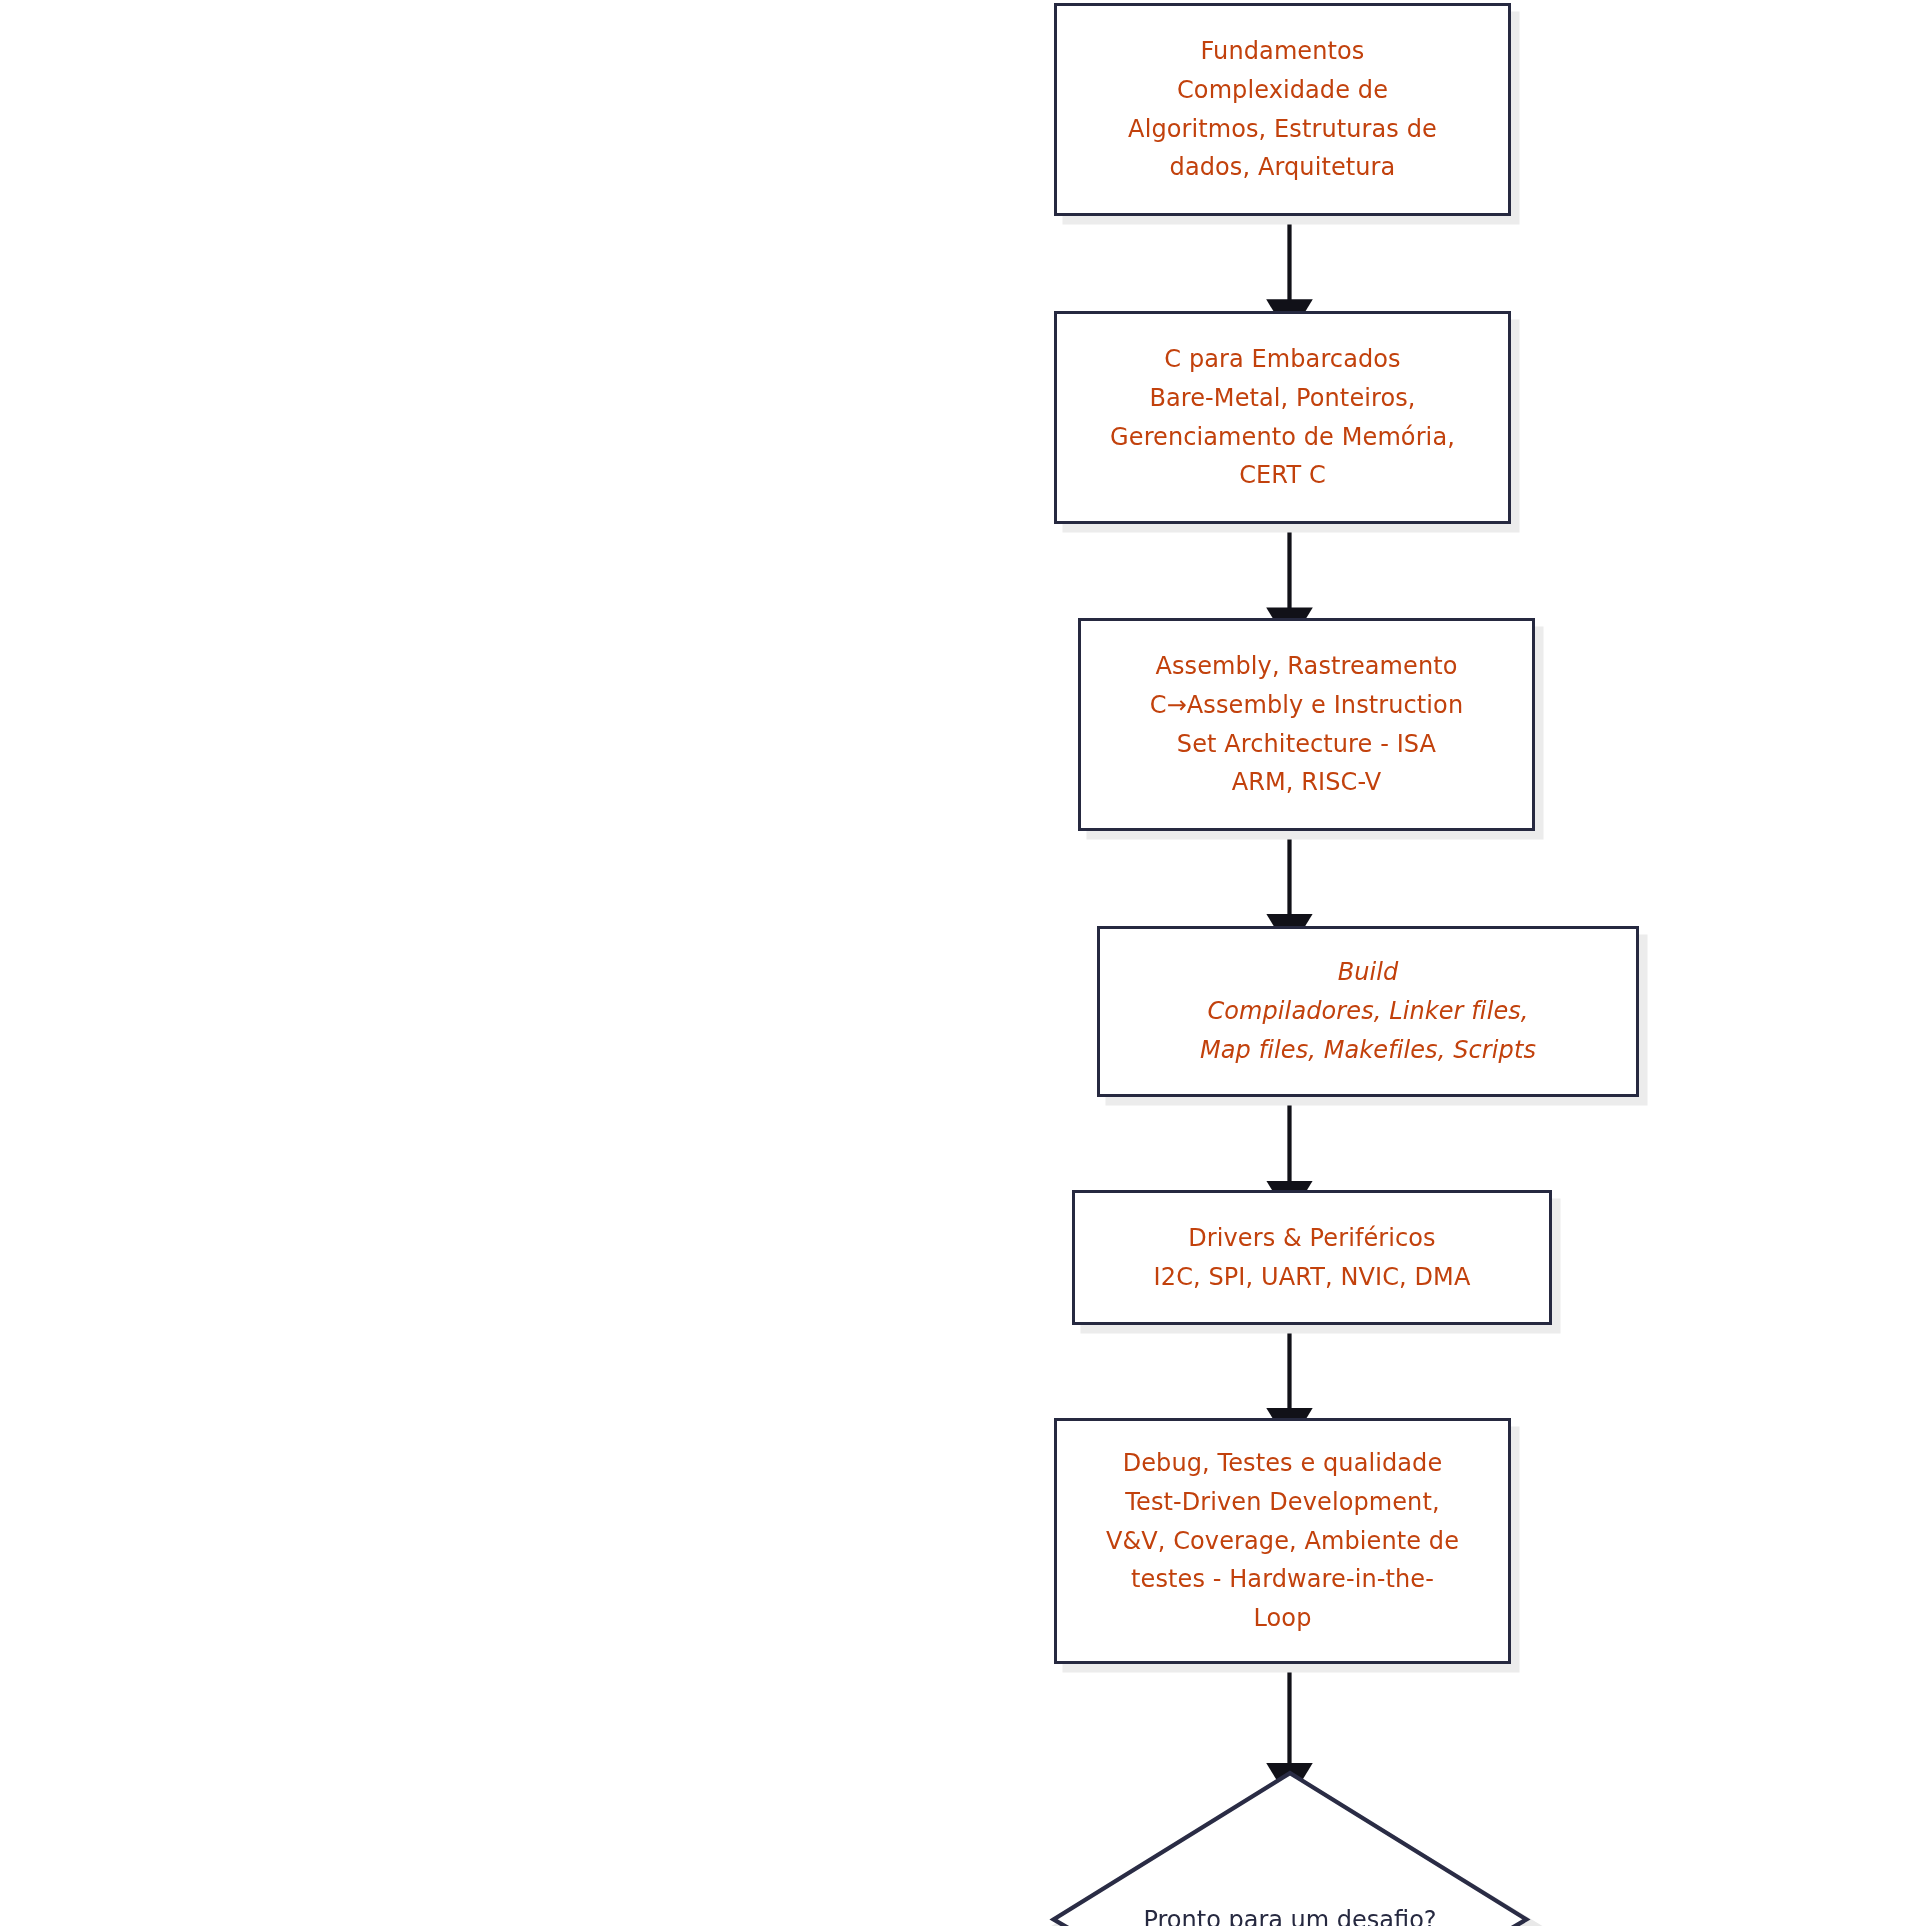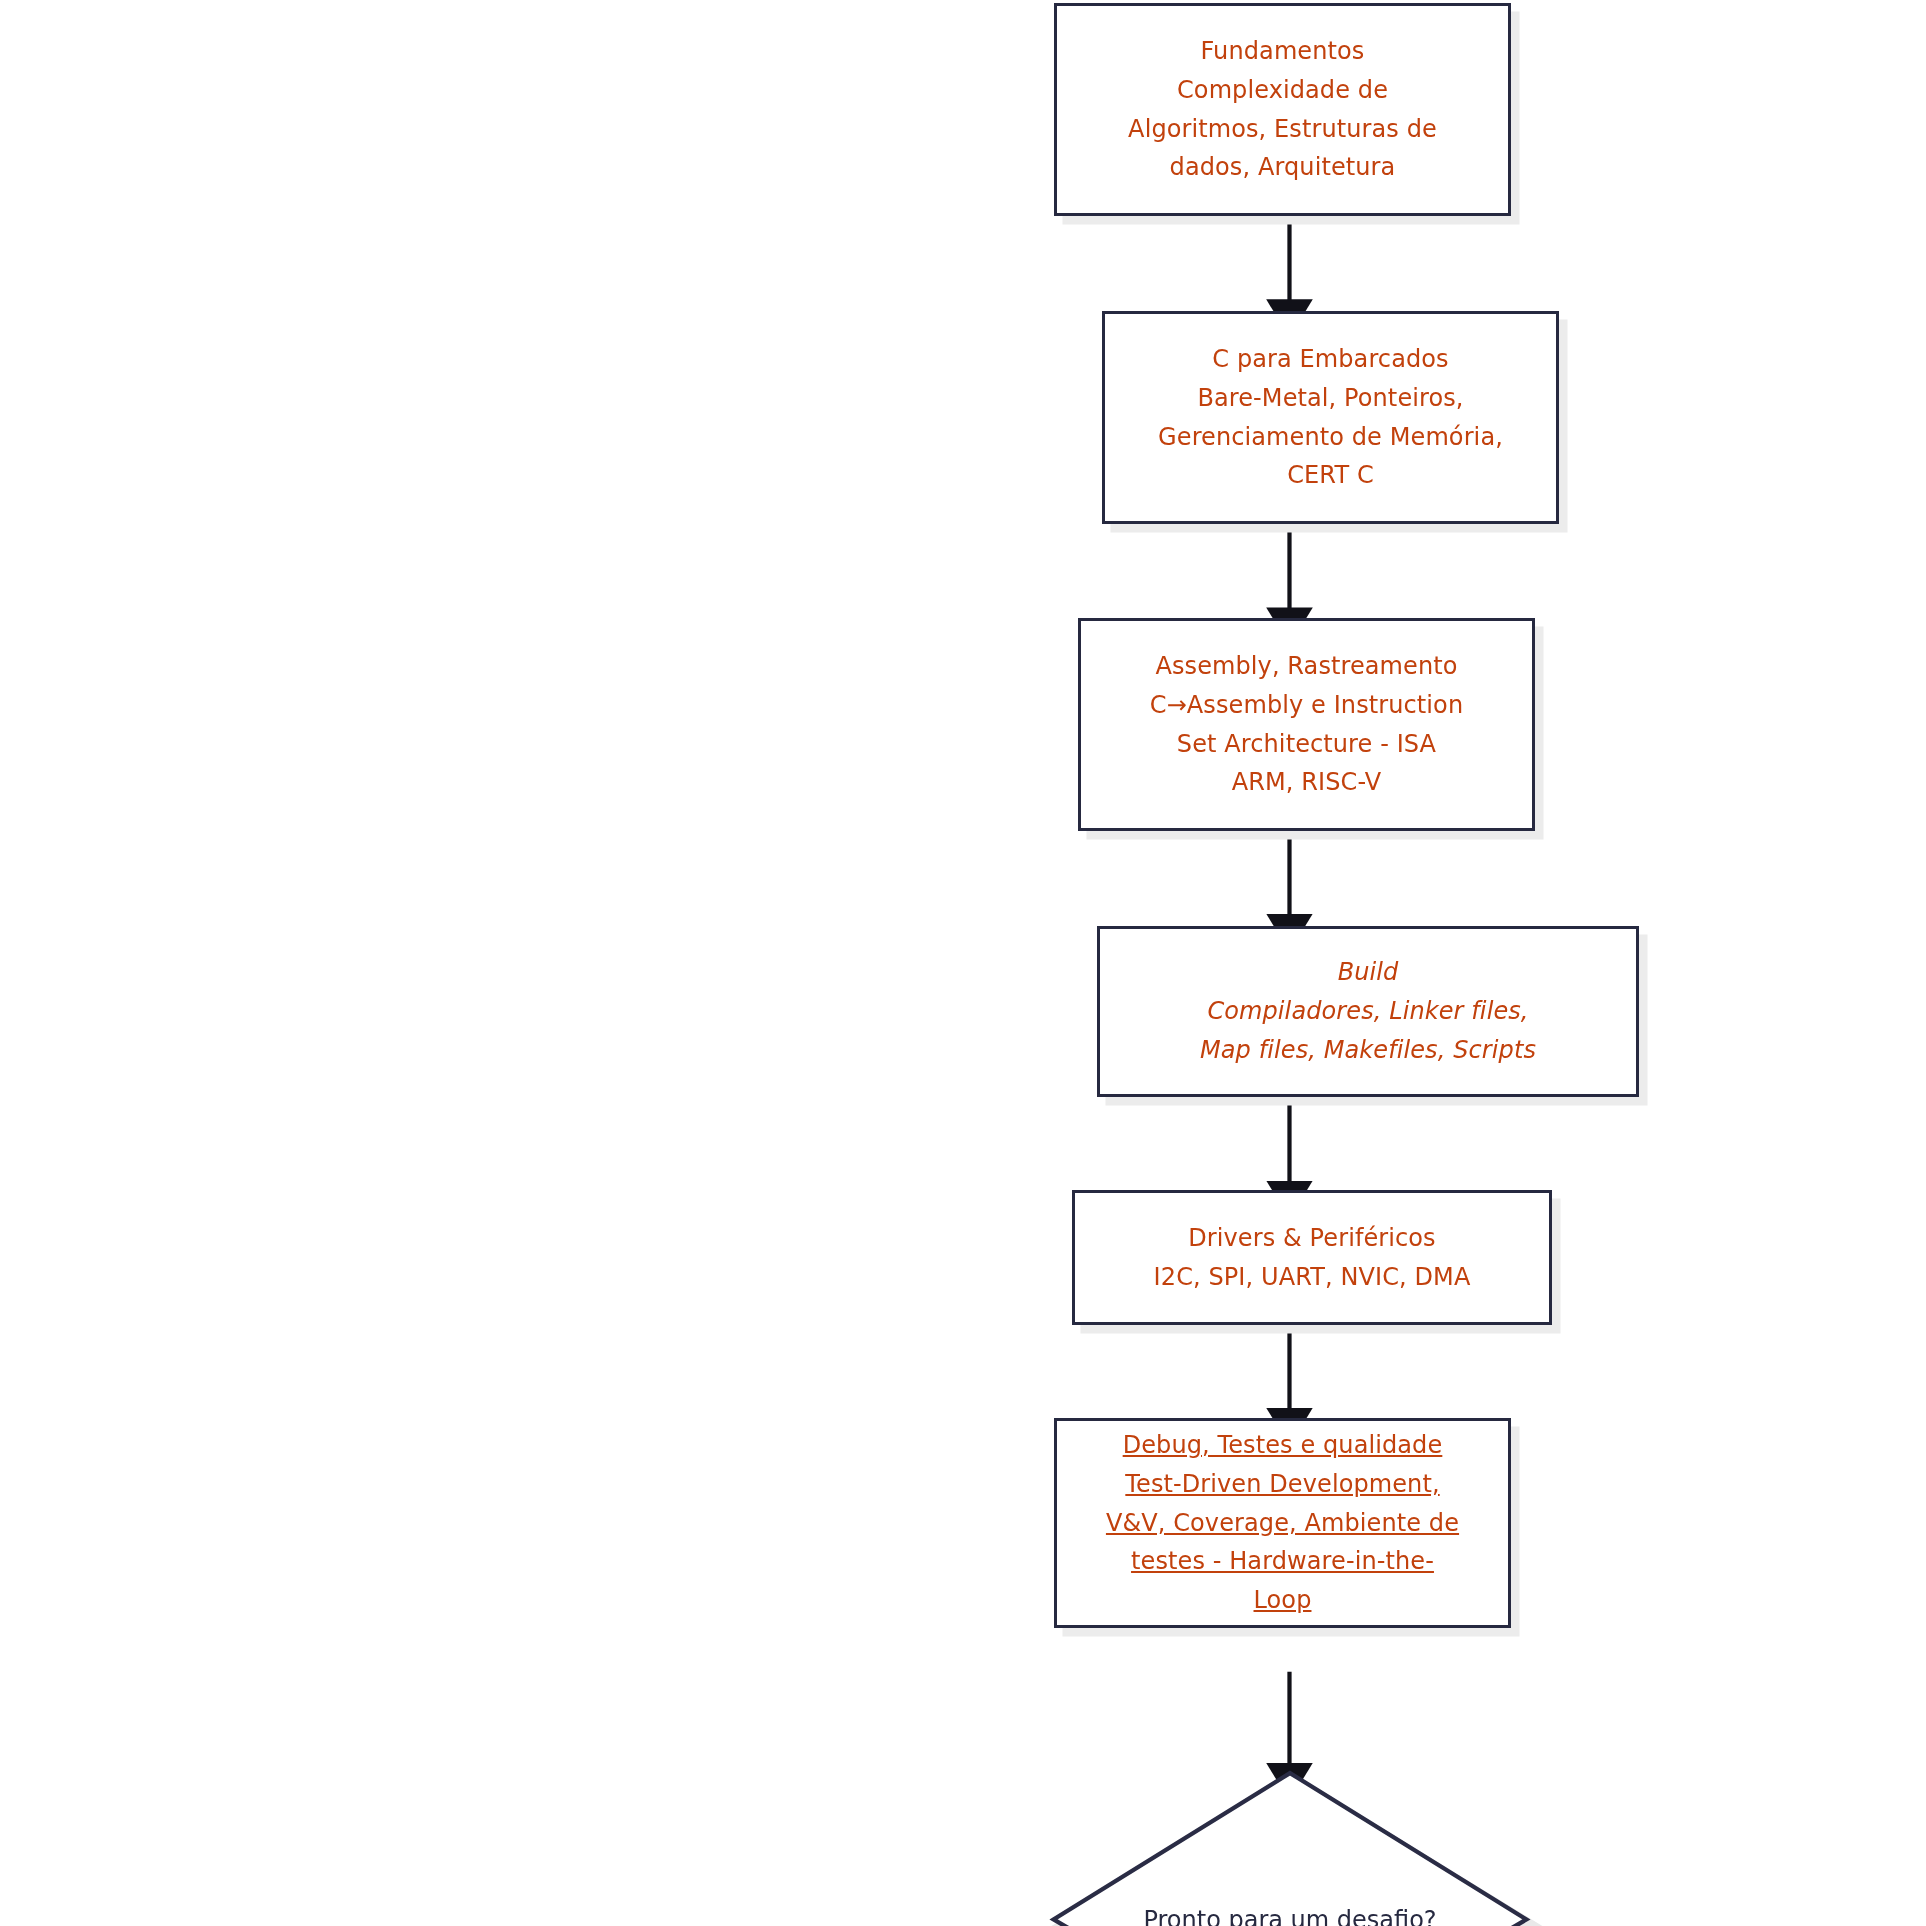--- a/index.html
+++ b/index.html
@@ -111,21 +111,21 @@
 
   <div class="node" style="left:1054px; top:3.1px; width:457px; height:213px;">
     <div class="lines">
       <div>Fundamentos</div>
       <div>Complexidade de</div>
       <div>Algoritmos, Estruturas de</div>
       <div>dados, Arquitetura</div>
     </div>
   </div>
 
-  <div class="node" style="left:1054px; top:311px; width:457px; height:213px;margin-left:48px;">
+  <div class="node" style="left:1054px; top:311px; width:457px; height:213px;">
     <div class="lines">
       <div>C para Embarcados</div>
       <div>Bare-Metal, Ponteiros,</div>
       <div>Gerenciamento de Memória,</div>
       <div>CERT C</div>
     </div>
   </div>
 
   <div class="node" style="left:1078px; top:618px; width:457px; height:213px;">
     <div class="lines">
@@ -144,21 +144,21 @@
     </div>
   </div>
 
   <div class="node" style="left:1072px; top:1190px; width:480px; height:135px;">
     <div class="lines">
       <div>Drivers &amp; Periféricos</div>
       <div>I2C, SPI, UART, NVIC, DMA</div>
     </div>
   </div>
 
-  <div class="node" style="left:1054px; top:1418px; width:457px; height:210px;text-decoration:underline;">
+  <div class="node" style="left:1054px; top:1418px; width:457px; height:246px;">
     <div class="lines">
       <div>Debug, Testes e qualidade</div>
       <div>Test-Driven Development,</div>
       <div>V&amp;V, Coverage, Ambiente de</div>
       <div>testes - Hardware-in-the-</div>
       <div>Loop</div>
     </div>
   </div>
 
   <div class="diamond-wrap" style="left:1044px; top:1770px; width:492px; height:295px;">

